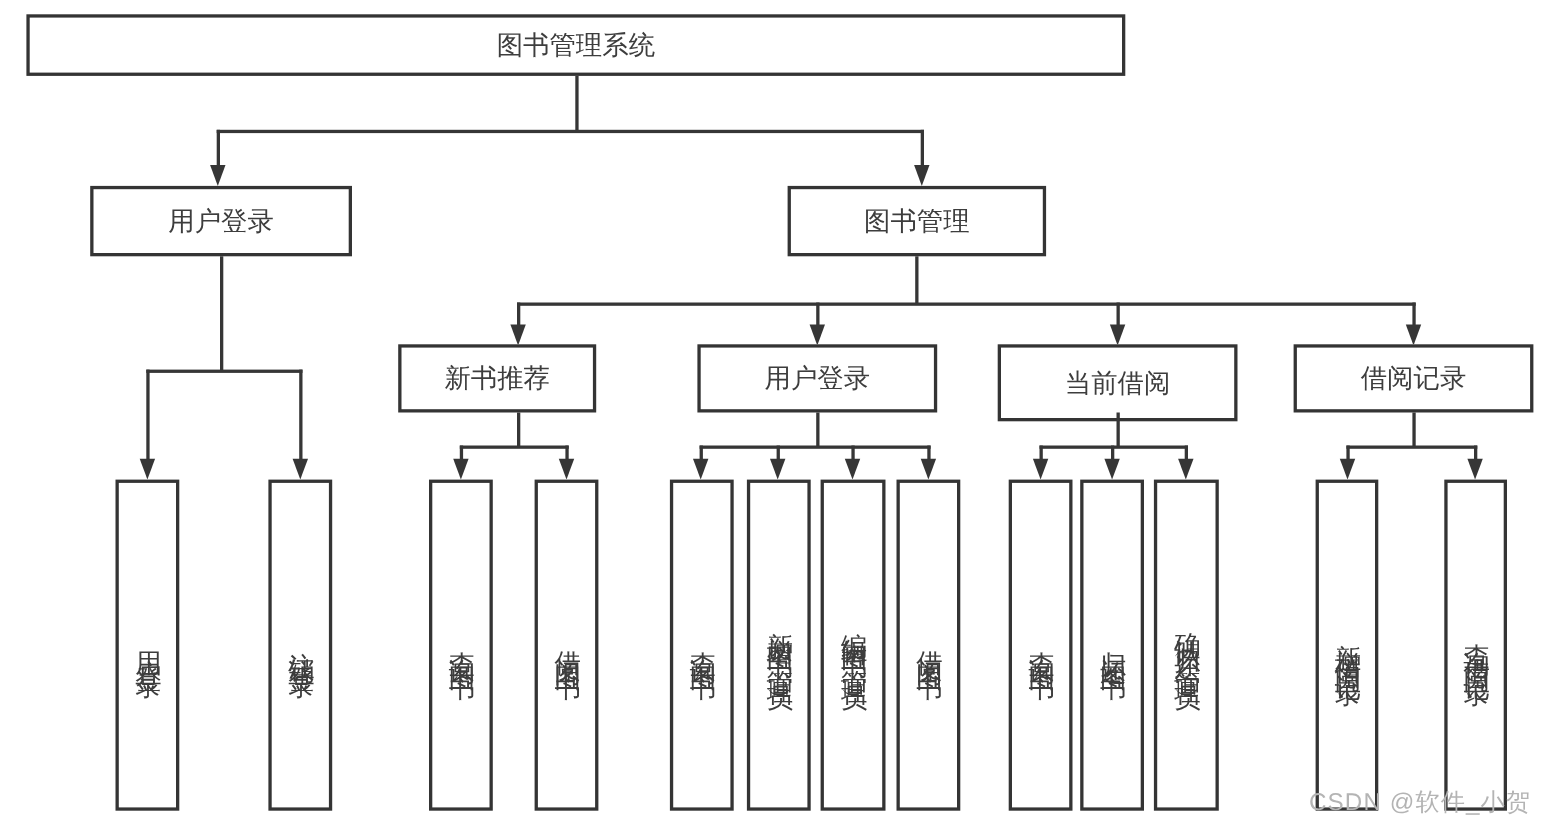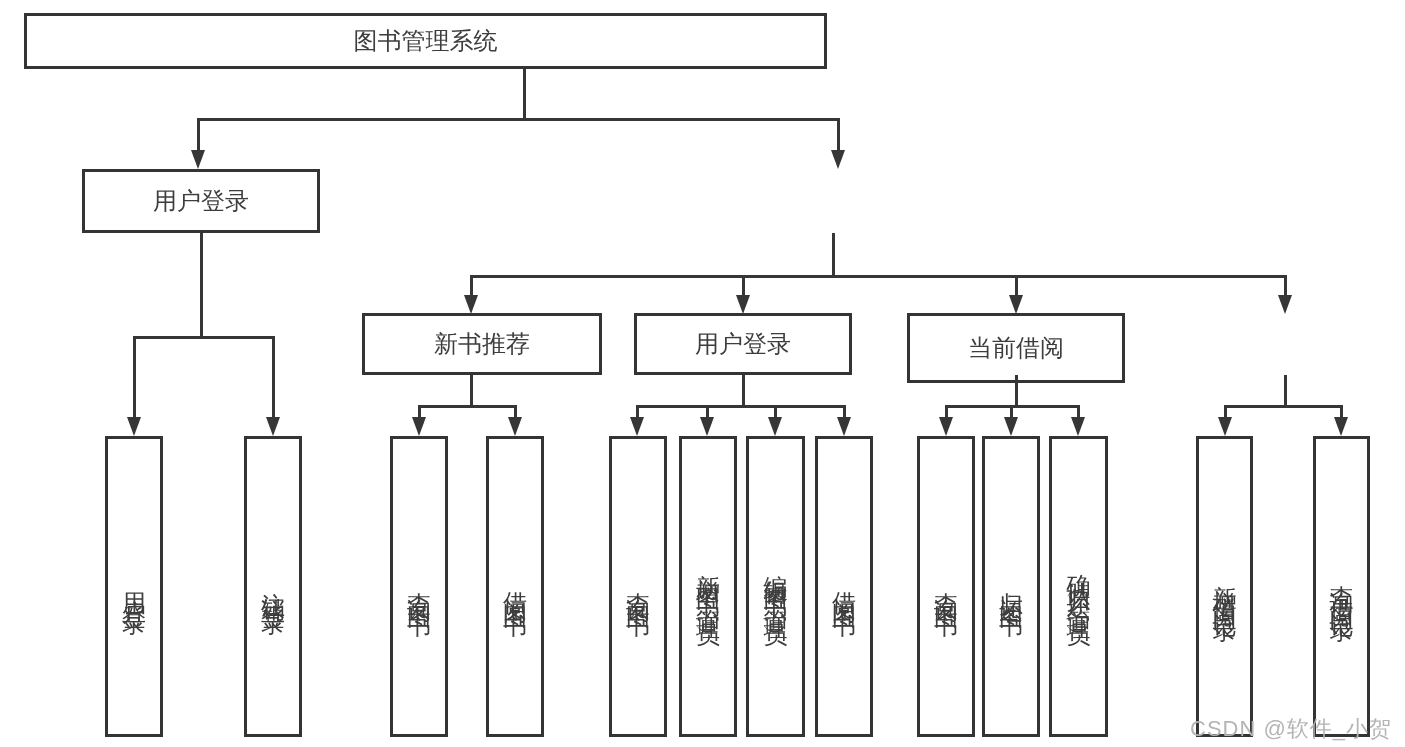--- a/index.html
+++ b/index.html
@@ -46,52 +46,54 @@
     letter-spacing: 1px;
     color: #b4b4b4;
     z-index: 10;
   }
 </style>
 </head>
 <body>
 
 <div class="canvas">
 
-  <div class="box" style="left:24px; top:13px; width:803px; height:56px;">图书管理系统</div>
+  <div class="box" style="left:24px; top:13px; width:999px; height:56px;">图书管理系统</div>
 
   <div class="vline" style="left:523px; top:69px; height:51px;"></div>
   <div class="hline" style="left:197px; top:118px; width:643px;"></div>
   <div class="vline" style="left:197px; top:118px; height:35px;"></div>
   <div class="arrowhead" style="left:191px; top:150px;"></div>
   <div class="vline" style="left:837px; top:118px; height:35px;"></div>
   <div class="arrowhead" style="left:831px; top:150px;"></div>
 
   <div class="box" style="left:82px; top:169px; width:238px; height:64px;">用户登录</div>
+  <div class="box" style="left:716px; top:169px; width:235px; height:64px;">图书管理</div>
 
   <div class="vline" style="left:200px; top:233px; height:105px;"></div>
   <div class="hline" style="left:133px; top:336px; width:142px;"></div>
   <div class="vline" style="left:133px; top:336px; height:82px;"></div>
   <div class="arrowhead" style="left:127px; top:417px;"></div>
   <div class="vline" style="left:272px; top:336px; height:82px;"></div>
   <div class="arrowhead" style="left:266px; top:417px;"></div>
 
   <div class="vline" style="left:832px; top:233px; height:44px;"></div>
   <div class="hline" style="left:470px; top:275px; width:817px;"></div>
   <div class="vline" style="left:470px; top:275px; height:22px;"></div>
   <div class="arrowhead" style="left:464px; top:295px;"></div>
   <div class="vline" style="left:742px; top:275px; height:22px;"></div>
   <div class="arrowhead" style="left:736px; top:295px;"></div>
   <div class="vline" style="left:1015px; top:275px; height:22px;"></div>
   <div class="arrowhead" style="left:1009px; top:295px;"></div>
   <div class="vline" style="left:1284px; top:275px; height:22px;"></div>
   <div class="arrowhead" style="left:1278px; top:295px;"></div>
 
-  <div class="box" style="left:362px; top:313px; width:240px; height:62px;">新书推荐</div>
+  <div class="box" style="left:362px; top:313px; width:180px; height:62px;">新书推荐</div>
   <div class="box" style="left:634px; top:313px; width:218px; height:62px;">用户登录</div>
   <div class="box" style="left:907px; top:313px; width:218px; height:70px;">当前借阅</div>
+  <div class="box" style="left:1176px; top:313px; width:218px; height:62px;">借阅记录</div>
 
   <div class="vline" style="left:470px; top:375px; height:32px;"></div>
   <div class="hline" style="left:418px; top:405px; width:99px;"></div>
   <div class="vline" style="left:418px; top:405px; height:16px;"></div>
   <div class="arrowhead" style="left:412px; top:417px;"></div>
   <div class="vline" style="left:514px; top:405px; height:16px;"></div>
   <div class="arrowhead" style="left:508px; top:417px;"></div>
 
   <div class="vline" style="left:742px; top:375px; height:32px;"></div>
   <div class="hline" style="left:636px; top:405px; width:210px;"></div>

